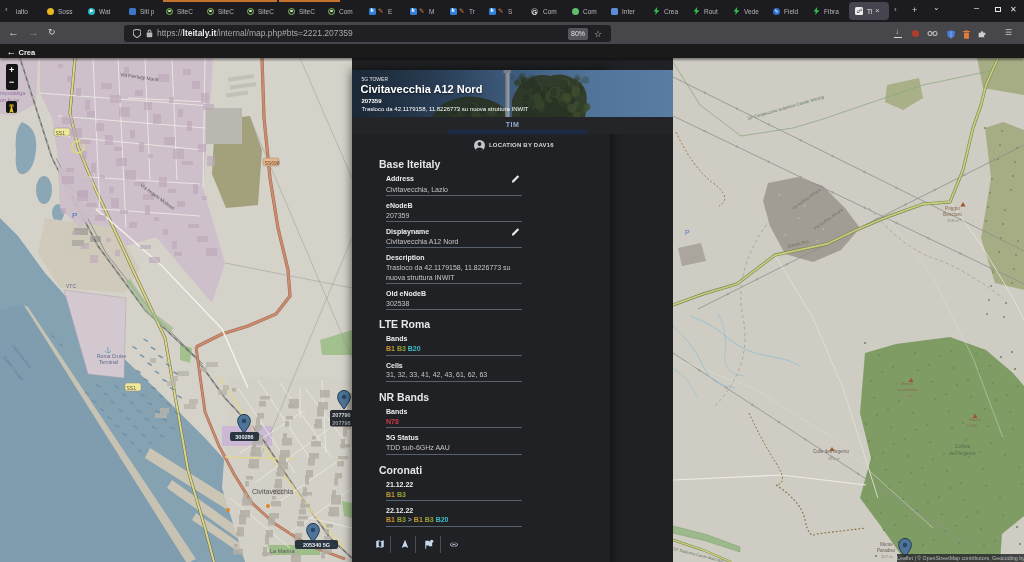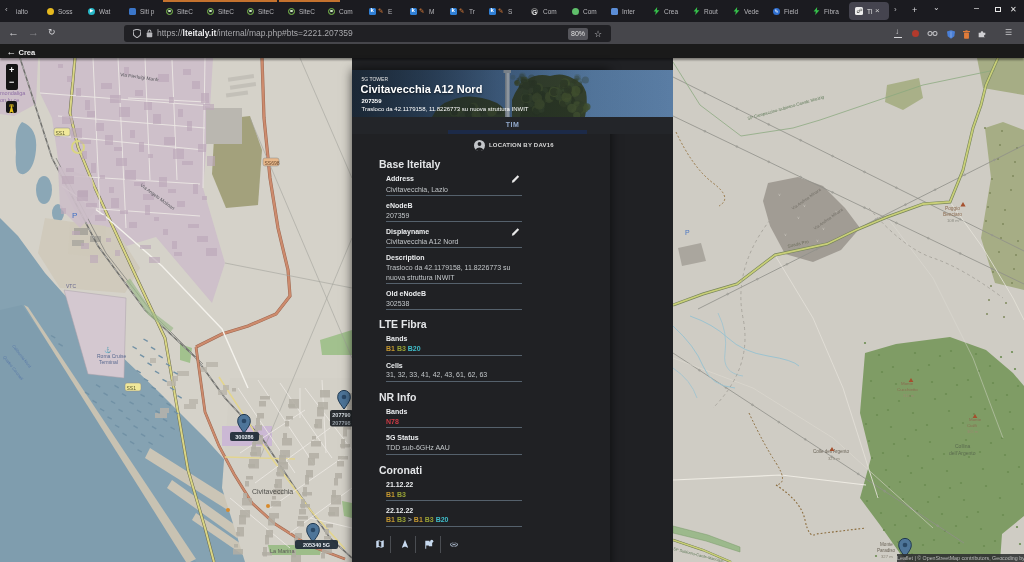--- a/index.html
+++ b/index.html
@@ -955,30 +955,30 @@
 
   <div class="flabel" style="top:183.5px">Description</div>
   <div class="fval" style="top:193.5px">Trasloco da 42.1179158, 11.8226773 su</div>
   <div class="fval" style="top:203.5px">nuova struttura INWIT</div>
   <div class="fline" style="top:213px"></div>
 
   <div class="flabel" style="top:219.5px">Old eNodeB</div>
   <div class="fval" style="top:230px">302538</div>
   <div class="fline" style="top:238.7px"></div>
 
-  <div class="sect" style="top:247.5px">LTE Fibra</div>
+  <div class="sect" style="top:247.5px">LTE Roma</div>
   <div class="flabel" style="top:265px">Bands</div>
   <div class="fval" style="top:274.5px"><span class="bamber">B1</span> <span class="bolive">B3</span> <span class="bteal">B20</span></div>
   <div class="fline" style="top:285px"></div>
 
   <div class="flabel" style="top:291.5px">Cells</div>
   <div class="fval" style="top:300.5px">31, 32, 33, 41, 42, 43, 61, 62, 63</div>
   <div class="fline" style="top:310.5px"></div>
 
-  <div class="sect" style="top:320.5px">NR Info</div>
+  <div class="sect" style="top:320.5px">NR Bands</div>
   <div class="flabel" style="top:338px">Bands</div>
   <div class="fval" style="top:347.5px"><span class="bred">N78</span></div>
   <div class="fline" style="top:356.5px"></div>
 
   <div class="flabel" style="top:364px">5G Status</div>
   <div class="fval" style="top:373.5px">TDD sub-6GHz AAU</div>
   <div class="fline" style="top:383.5px"></div>
 
   <div class="sect" style="top:393.5px">Coronati</div>
   <div class="flabel" style="top:411px">21.12.22</div>

